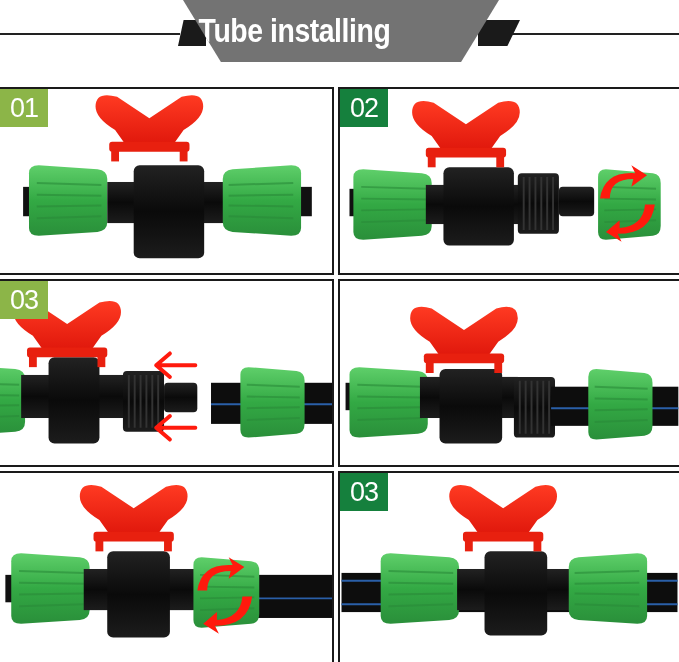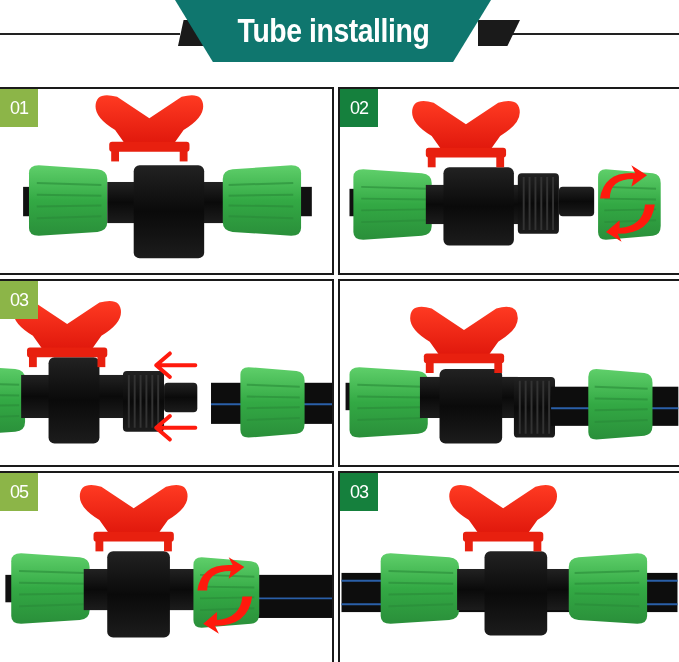--- a/index.html
+++ b/index.html
@@ -8,36 +8,36 @@
 
   
   .header { position: absolute; left: 0; top: 0; width: 679px; height: 78px; }
   .header .rule { position: absolute; top: 33px; height: 2px; background: #222; }
   .header .rule.left { left: 0; width: 180px; }
   .header .rule.right { left: 500px; width: 179px; }
   .header .slant-left-bar { position: absolute; left: 178px; top: 20px; width: 28px; height: 26px; background:#1a1a1a;
     clip-path: polygon(20% 0, 100% 0, 100% 100%, 0 100%); }
   .header .slant-right-bar { position: absolute; left: 478px; top: 20px; width: 42px; height: 26px; background:#1a1a1a;
     clip-path: polygon(0 0, 100% 0, 70% 100%, 0 100%); }
-  .banner { position: absolute; left: 175px; top: 0; width: 316px; height: 62px; background: #0f766e;
-    clip-path: polygon(0 0, 100% 0, 88% 100%, 12% 100%); display: flex; align-items: center; justify-content: center; }
+  .banner { position: absolute; left: 183px; top: 0; width: 316px; height: 62px; background: #737373;
+    clip-path: polygon(0 0, 100% 0, 88% 100%, 12% 100%); display: flex; align-items: center; justify-content: flex-start; }
   .banner-title { color: #ffffff; font-family: "Liberation Sans", sans-serif; font-weight: bold;
     font-size: 33px; letter-spacing: -0.5px; transform: scaleX(0.86); white-space: nowrap; }
 
   
   .grid { position: absolute; left: 0; top: 84px; width: 679px; height: 578px; }
   .panel { position: absolute; border: 2px solid #1a1a1a; background: #fff; overflow: hidden; }
   .panel.col0 { left: -2px; width: 336px; }
   .panel.col1 { left: 338px; width: 343px; }
   .panel.row0 { top: 3px; height: 188px; }
   .panel.row1 { top: 195px; height: 188px; }
   .panel.row2 { top: 387px; height: 195px; }
 
   .badge { position: absolute; left: 0; top: 0; height: 38px; padding: 0 10px; display: flex; align-items: center;
-    color: #fff; font-family: "Liberation Sans", sans-serif; font-size: 18px; letter-spacing: -1px; }
+    color: #fff; font-family: "Liberation Sans", sans-serif; font-size: 27px; letter-spacing: -1px; }
   .badge.green { background: #8cb548; }
   .badge.black { background: #15803d; }
 
   .illus { position: absolute; left: 0; top: 0; width: 100%; height: 100%; }
 </style>
 </head>
 <body>
 
 <div class="header">
   <div class="rule left"></div>
@@ -161,23 +161,20 @@
       <rect x="4" y="104" width="10" height="28" fill="#111"></rect>
       <use href="#nut" x="10" y="82"></use>
       <rect x="84" y="98" width="120" height="42" fill="url(#gblack)"></rect>
       <rect x="108" y="80" width="64" height="88" rx="6" fill="url(#gblack)"></rect>
       <rect x="260" y="104" width="78" height="44" fill="#0d0d0d"></rect>
       <line x1="260" y1="128" x2="338" y2="128" stroke="#2a5fa8" stroke-width="2"></line>
       <use href="#handle" x="80" y="14"></use>
       <use href="#nut" transform="translate(196 86) scale(0.84 1)"></use>
       <use href="#rot-arrows" x="196" y="86"></use>
     </svg>
-    <div class="badge green">
-      <span>05</span>
-    </div>
   </div>
 
   <div class="panel col1 row2">
     <svg class="illus" viewBox="0 0 343 195">
       <rect x="0" y="102" width="343" height="40" fill="#0d0d0d"></rect>
       <line x1="0" y1="110" x2="343" y2="110" stroke="#2a5fa8" stroke-width="2"></line>
       <line x1="0" y1="134" x2="343" y2="134" stroke="#2a5fa8" stroke-width="2"></line>
       <use href="#nut" x="40" y="82"></use>
       <rect x="118" y="98" width="116" height="42" fill="url(#gblack)"></rect>
       <rect x="146" y="80" width="64" height="86" rx="6" fill="url(#gblack)"></rect>

